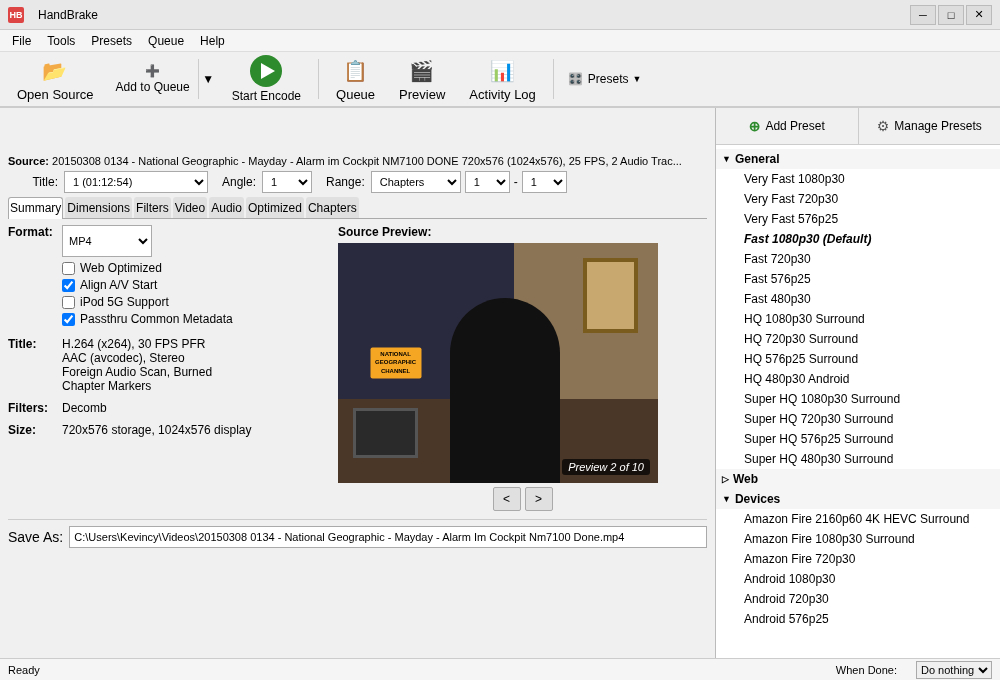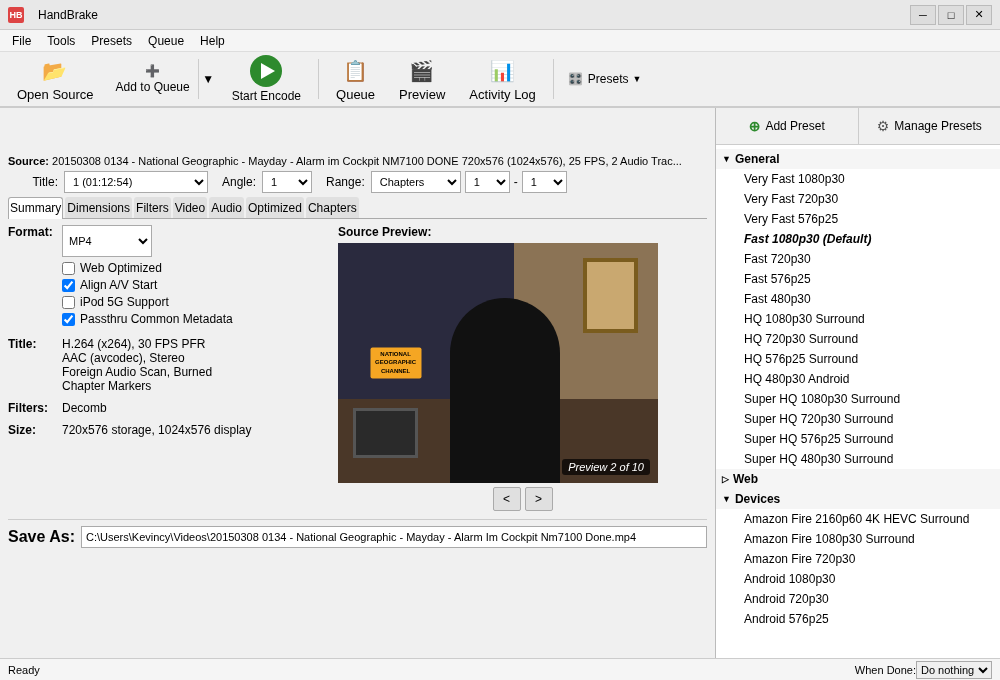--- a/index.html
+++ b/index.html
@@ -85,21 +85,21 @@
     
     .preset-list { flex: 1; overflow-y: auto; padding: 4px 0; }
     .preset-group { }
     .preset-group-header { display: flex; align-items: center; padding: 3px 6px; font-size: 12px; font-weight: 600; background: #f5f5f5; cursor: pointer; gap: 4px; }
     .preset-group-arrow { font-size: 9px; }
     .preset-item { padding: 3px 8px 3px 28px; font-size: 12px; cursor: pointer; }
     .preset-item.active { font-style: italic; font-weight: 600; color: #000; }
 
     
     .status-bar { height: 22px; background: #f5f5f5; border-top: 1px solid #ccc; display: flex; align-items: center; justify-content: space-between; padding: 8px 8px; font-size: 11px; }
-    .status-right { display: flex; align-items: center; gap: 0; }
+    .status-right { display: flex; align-items: center; gap: 19px; }
 
     
     .preset-list::-webkit-scrollbar { width: 8px; }
     .preset-list::-webkit-scrollbar-track { background: #f0f0f0; }
     .preset-list::-webkit-scrollbar-thumb { background: #bbb; border-radius: 4px; }
 
     
     .scene { width: 100%; height: 100%; position: relative; background: #2a2a3e; }
 
     .plus-icon { font-size: 14px; font-weight: bold; color: #2d8a2d; }
@@ -292,21 +292,21 @@
           <div class="preview-overlay">Preview 2 of 10</div>
         </div>
         <div class="preview-nav">
           <button class="nav-btn">&lt;</button>
           <button class="nav-btn">&gt;</button>
         </div>
       </div>
     </div>
 
     <div style="display:flex;align-items:center;gap:6px;margin-top:8px;border-top:1px solid #ccc;padding-top:6px;">
-      <span style="font-weight:700;font-size:16px;white-space:nowrap;">Save As:</span>
+      <span style="font-weight:400;font-size:14px;white-space:nowrap;">Save As:</span>
       <input type="text" style="flex: 1 1 0%; height: 22px; font-size: 11px; border: 1px solid rgb(170, 170, 170); padding: 0px 4px;" value="C:\Users\Kevincy\Videos\20150308 0134 - National Geographic - Mayday - Alarm Im Cockpit Nm7100 Done.mp4">
     </div>
   </div>
 
   <div class="right-panel">
     <div class="preset-panel-header">
       <button class="preset-add-btn">
         <span class="plus-icon">⊕</span>
         <span>Add Preset</span>
       </button>

